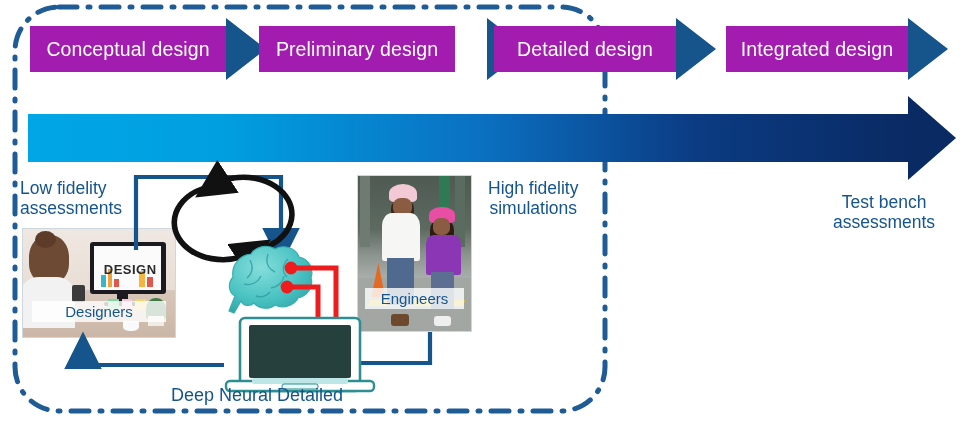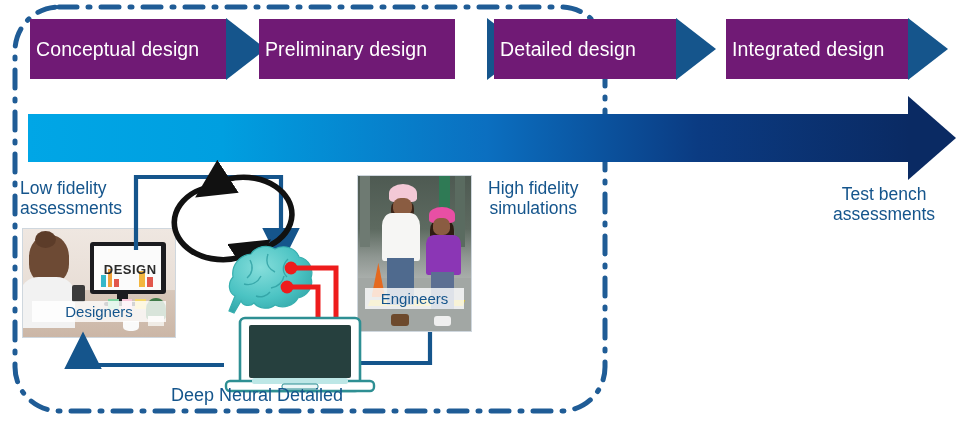--- a/index.html
+++ b/index.html
@@ -1,21 +1,21 @@
 <!DOCTYPE html>
 <html><head>
 <meta charset="utf-8">
 <style>
   html,body{margin:0;padding:0;background:#ffffff;}
   body{width:960px;height:424px;overflow:hidden;font-family:"Liberation Sans",sans-serif;}
   #stage{position:relative;width:960px;height:424px;background:#fff;}
 
   
   .chev{position:absolute;height:62px;display:flex;align-items:center;}
-  .chev .body{height:60px;background:#701a75;display:flex;align-items:center;}
+  .chev .body{height:46px;background:#a21caf;display:flex;align-items:center;justify-content:center;}
   .chev .head{width:0;height:0;border-top:31px solid transparent;border-bottom:31px solid transparent;
     border-left:40px solid #15558C;}
   .chev .lbl{color:#ffffff;font-size:19.5px;letter-spacing:.1px;white-space:nowrap;padding:0 6px;}
 
   
   .gradbar{position:absolute;left:28px;top:114px;height:48px;width:882px;
     background:linear-gradient(90deg,#00A6E6 0%,#009FE0 22%,#0B6FC0 52%,#0B3B82 76%,#0A2A63 100%);}
   .gradhead{position:absolute;left:908px;top:96px;width:0;height:0;
     border-top:42px solid transparent;border-bottom:42px solid transparent;border-left:48px solid #0A2A63;}
 
@@ -105,21 +105,21 @@
     <div class="head"></div>
   </div>
 
   <div class="gradbar"></div>
   <div class="gradhead"></div>
 
   <div class="blbl" style="left:20px;top:178px;">Low fidelity
 assessments</div>
   <div class="blbl" style="left:488px;top:178px;text-align:center;">High fidelity
 simulations</div>
-  <div class="blbl" style="left:833px;top:184px;text-align:center;">Test bench
+  <div class="blbl" style="left:833px;top:192px;text-align:center;">Test bench
 assessments</div>
 
   <div class="photo" style="left:357px;top:175px;width:113px;height:155px;">
     <div class="eng-bg"></div>
     <div class="eng-pipe" style="left:2%;background:#6e7a72;"></div>
     <div class="eng-pipe" style="left:72%;background:#2f7a55;"></div>
     <div class="eng-pipe" style="left:86%;background:#5a6b60;"></div>
     <div class="eng-floor"></div>
     <div class="eng-ystripe"></div>
     <div class="eng-cone"></div>

